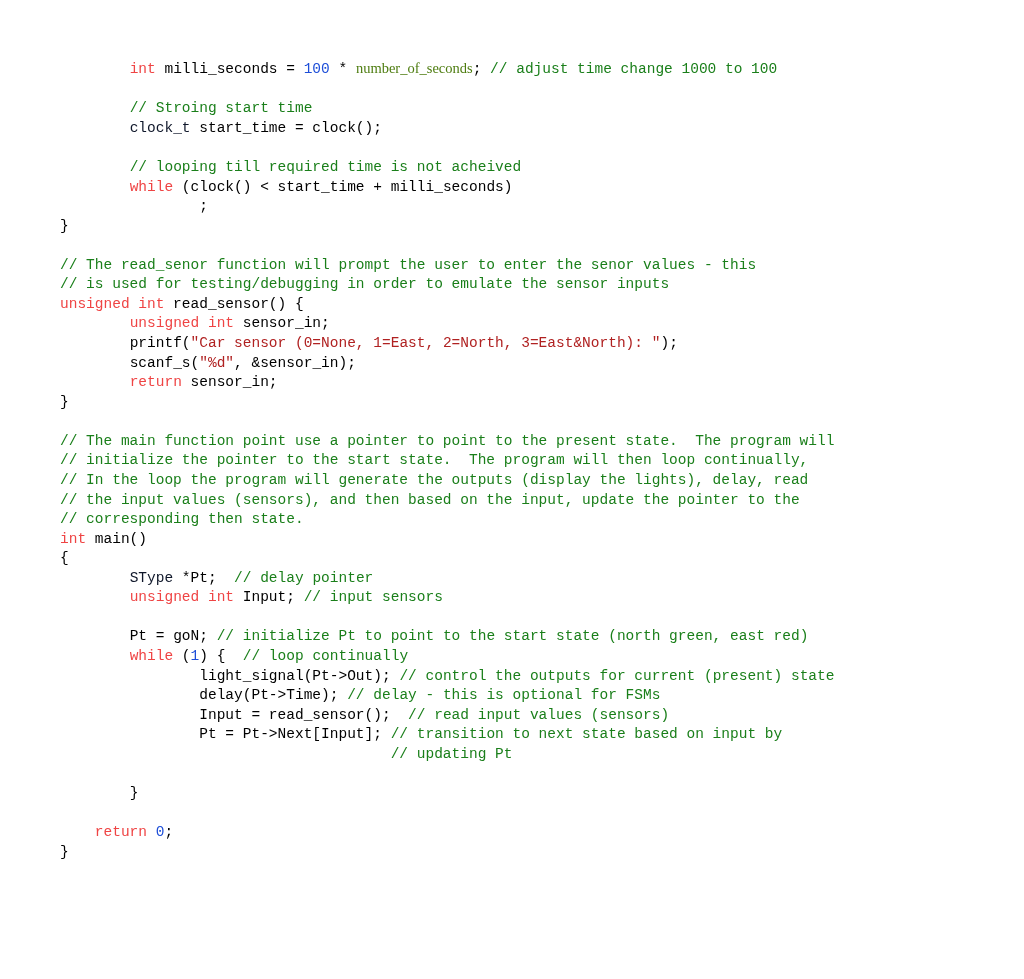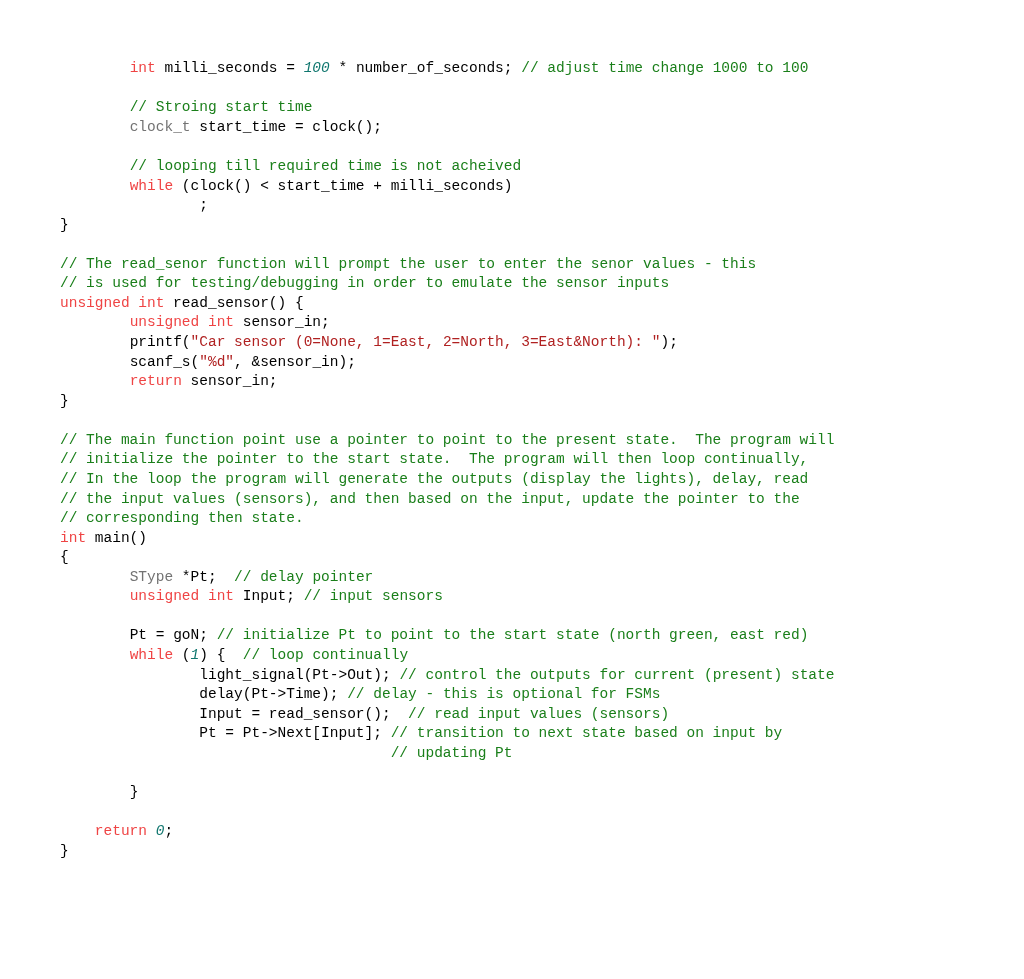--- a/index.html
+++ b/index.html
@@ -6,25 +6,25 @@
     margin: 0;
     padding: 20px 0 20px 60px;
     background: #ffffff;
     font-family: "Menlo", "Consolas", "Courier New", monospace;
     font-size: 14.5px;
     line-height: 1.35;
     color: #000;
     white-space: pre;
   }
   .kw   { color: #ef4444; }   
-  .typ  { color: #737373; text-align: right; }   
-  .num  { color: #0f766e; font-style: italic; }   
+  .typ  { color: #0f172a; text-align: right; }   
+  .num  { color: #1d4ed8; }   
   .str  { color: #b02121; }   
   .cmt  { color: #1a7f1a; }
-  .gray { color: #000000; }   
+  .gray { color: #4d7c0f; font-family: Liberation Serif, serif; }   
 </style>
 </head>
 <body>
 
 <div><span><span>        </span><span class="kw">int</span><span> milli_seconds = </span><span class="num">100</span><span> * </span><span class="gray">number_of_seconds</span><span>; </span><span class="cmt">// adjust time change 1000 to 100</span></span>
 
 <span><span>        </span><span class="cmt">// Stroing start time</span></span>
 <span><span>        </span><span class="typ">clock_t</span><span> start_time = clock();</span></span>
 
 <span><span>        </span><span class="cmt">// looping till required time is not acheived</span></span>

